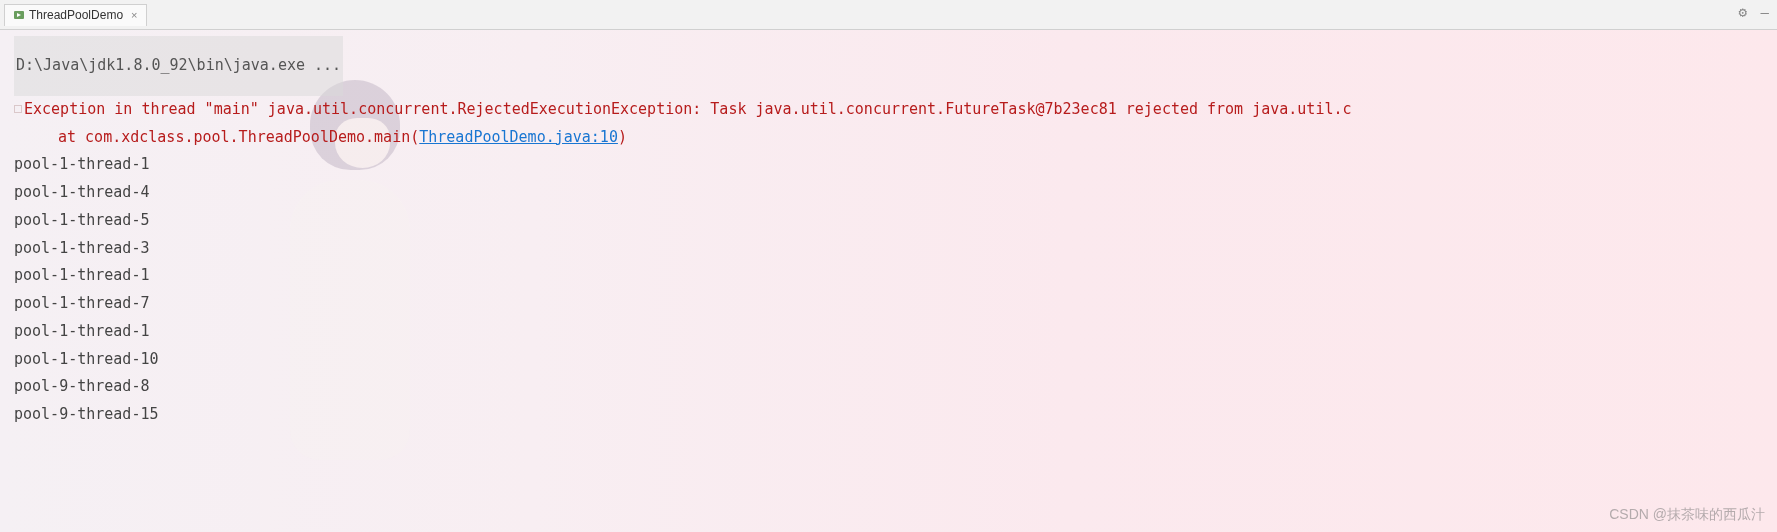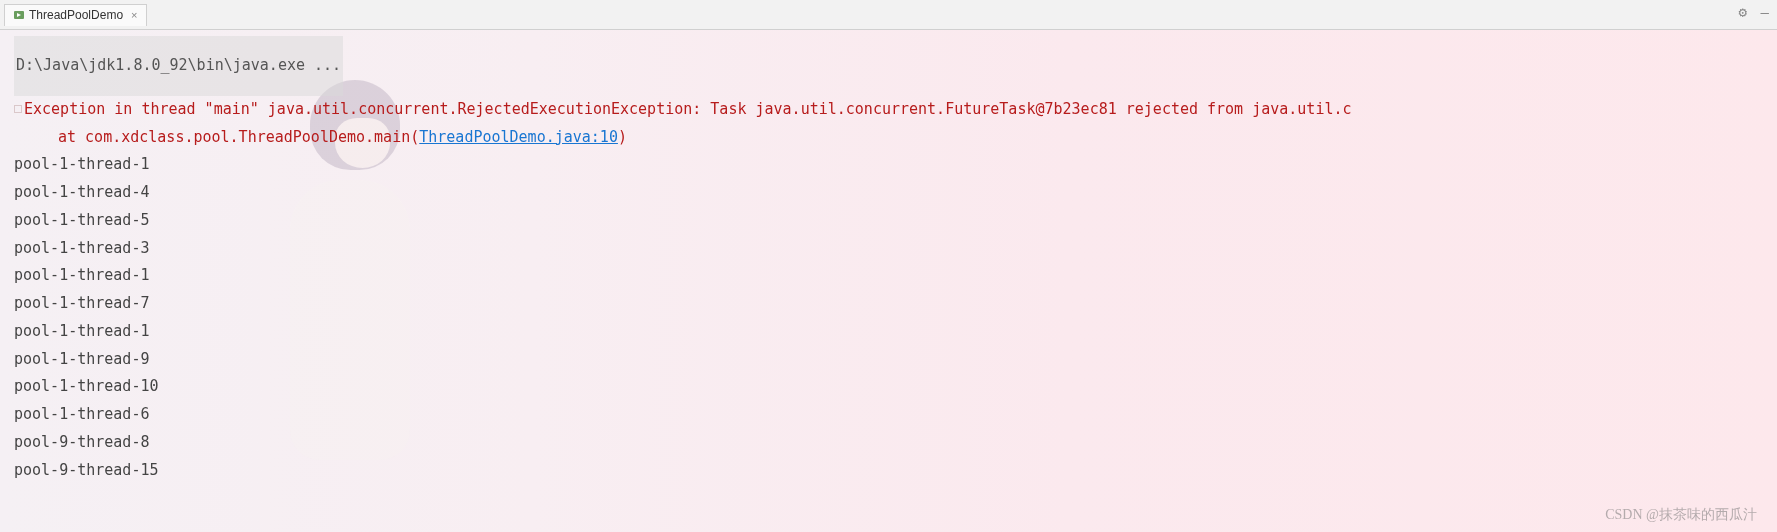--- a/index.html
+++ b/index.html
@@ -86,23 +86,23 @@
     .link {
       color: #1976d2;
       text-decoration: underline;
       cursor: pointer;
     }
     .output-line {
       color: #444;
     }
     .watermark {
       position: absolute;
-      right: 20px;
+      right: 12px;
       bottom: 8px;
-      font-family: Liberation Serif, serif;
+      font-family: Liberation Sans, sans-serif;
       font-size: 14px;
       color: rgba(120, 120, 120, 0.55);
     }
     .bg-figure {
       position: absolute;
       left: 260px;
       top: 80px;
       width: 180px;
       height: 400px;
       opacity: 0.25;
@@ -175,20 +175,18 @@
   <div class="error-line error-indent">
     <span>at com.xdclass.pool.ThreadPoolDemo.main(</span><span class="link">ThreadPoolDemo.java:10</span><span>)</span>
   </div>
   <div class="output-line">pool-1-thread-1</div>
   <div class="output-line">pool-1-thread-4</div>
   <div class="output-line">pool-1-thread-5</div>
   <div class="output-line">pool-1-thread-3</div>
   <div class="output-line">pool-1-thread-1</div>
   <div class="output-line">pool-1-thread-7</div>
   <div class="output-line">pool-1-thread-1</div>
-  <div class="output-line">pool-1-thread-9</div>
   <div class="output-line">pool-1-thread-10</div>
-  <div class="output-line">pool-1-thread-6</div>
   <div class="output-line">pool-9-thread-8</div>
   <div class="output-line">pool-9-thread-15</div>
 </div>
 
 <div class="watermark">CSDN @抹茶味的西瓜汁</div>
 
 </body></html>

